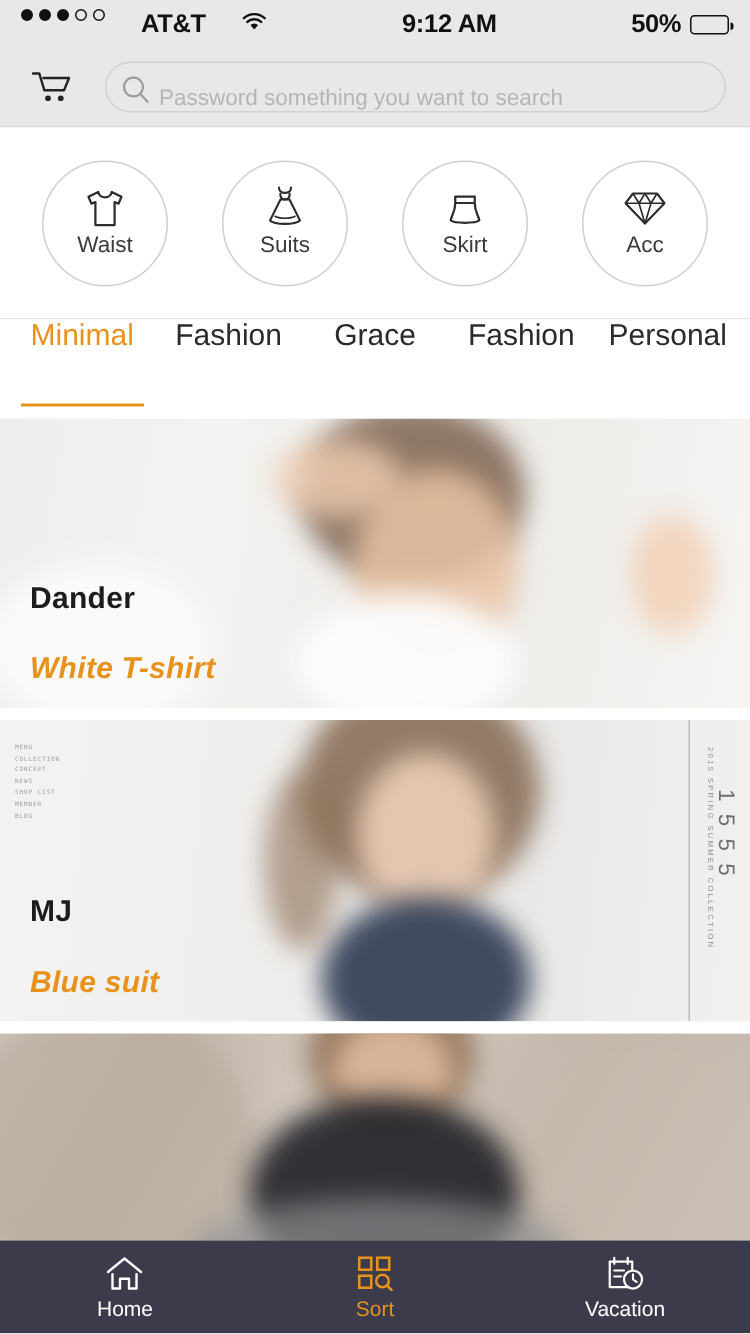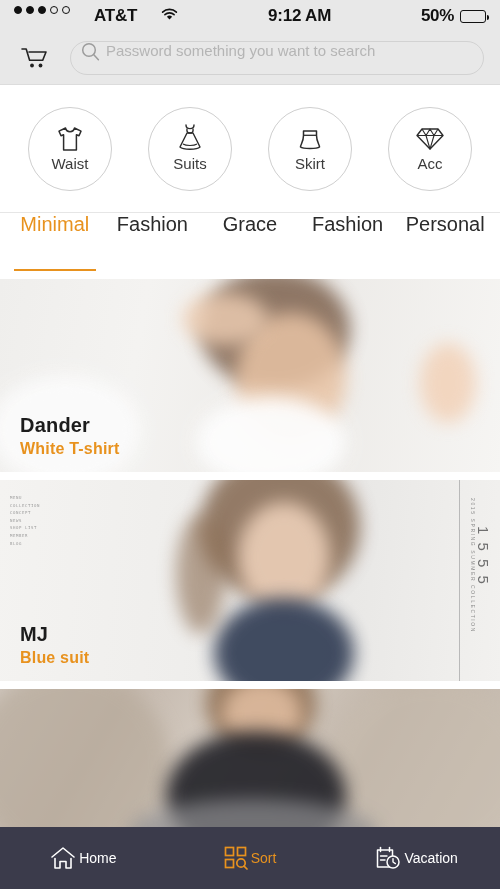--- a/index.html
+++ b/index.html
@@ -32,21 +32,21 @@
 
   
   .searchbar {
     height:53px; background:#e8e8e8;
     display:flex; align-items:center; padding:0 16px; gap:14px;
     border-bottom:1px solid #dcdcdc;
   }
   .cart-btn { width:40px; height:34px; display:flex; align-items:center; justify-content:center; flex:0 0 auto; }
   .search-field {
     flex:1; height:34px; border:1px solid #d2d2d2; border-radius:17px;
-    display:flex; align-items:flex-start; padding:0 10px; gap:6px; background:transparent;
+    display:flex; align-items:flex-end; padding:0 10px; gap:6px; background:transparent;
   }
   .search-input {
     border:none; outline:none; background:transparent; flex:1;
     font-family:"Liberation Sans", sans-serif; font-size:15px; color:#9a9a9a;
   }
   .search-input::placeholder { color:#b5b5b5; }
 
   
   .categories {
     height:128px; background:#fff; display:flex; align-items:center;
@@ -77,21 +77,21 @@
 
   
   .feed { position:absolute; top:279px; left:0; right:0; bottom:62px; background:#fff; overflow:hidden; }
   .card { position:relative; width:100%; overflow:hidden; background:#f3f2f0; }
   .card + .card { border-top:8px solid #fff; }
   .card-1 { height:193px; }
   .card-2 { height:209px; }
   .card-3 { height:150px; }
   .card-text { position:absolute; left:20px; bottom:14px; z-index:5; }
   .card-title { font-size:20px; font-weight:700; color:#1c1c1c; letter-spacing:.2px; }
-  .card-sub { font-size:16px; font-weight:700; color:#e8921e; margin-top:3px; letter-spacing:.2px; }
+  .card-sub { font-size:20px; font-weight:700; color:#e8921e; margin-top:24px; letter-spacing:.2px;font-style:italic; }
 
   
   .photo { position:absolute; inset:0; }
   .p1 { background:linear-gradient(100deg,#efeeec 0%,#f4f3f1 28%,#eceae7 60%,#f6f5f3 100%); }
   .p2 { background:linear-gradient(95deg,#f4f3f1 0%,#efeeec 38%,#e9e8e6 70%,#f2f1ef 100%); }
   .p3 { background:linear-gradient(120deg,#cfc6bd 0%,#c4b8ad 22%,#d6cdc3 45%,#bfb3a7 70%,#cdc3b8 100%); }
   .sh { position:absolute; border-radius:50%; filter:blur(9px); }
   .micro-menu { position:absolute; left:10px; top:14px; font-size:4px; line-height:1.9; color:#9c9c9c; letter-spacing:.6px; }
   .vert-text {
     position:absolute; right:24px; top:18px; font-size:5px; letter-spacing:1.6px;
@@ -102,21 +102,21 @@
     color:#6f6f6f; writing-mode:vertical-rl;
   }
   .vline { position:absolute; right:40px; top:0; bottom:0; width:1px; background:#b9b9b9; }
 
   
   .bottomnav {
     position:absolute; left:0; right:0; bottom:0; height:62px; background:#3b3b4b;
     display:flex; align-items:center;
   }
   .nav-item {
-    flex:1; height:100%; display:flex; flex-direction:row;
+    flex:1; height:100%; display:flex; flex-direction:column;
     align-items:center; justify-content:center; gap:3px;
   }
   .nav-icon { height:24px; display:flex; align-items:center; justify-content:center; }
   .nav-label { font-size:14px; color:#ffffff; }
   .nav-item.active .nav-label { color:#e8921e; }
 </style>
 </head>
 <body>
 
 <div class="phone">

